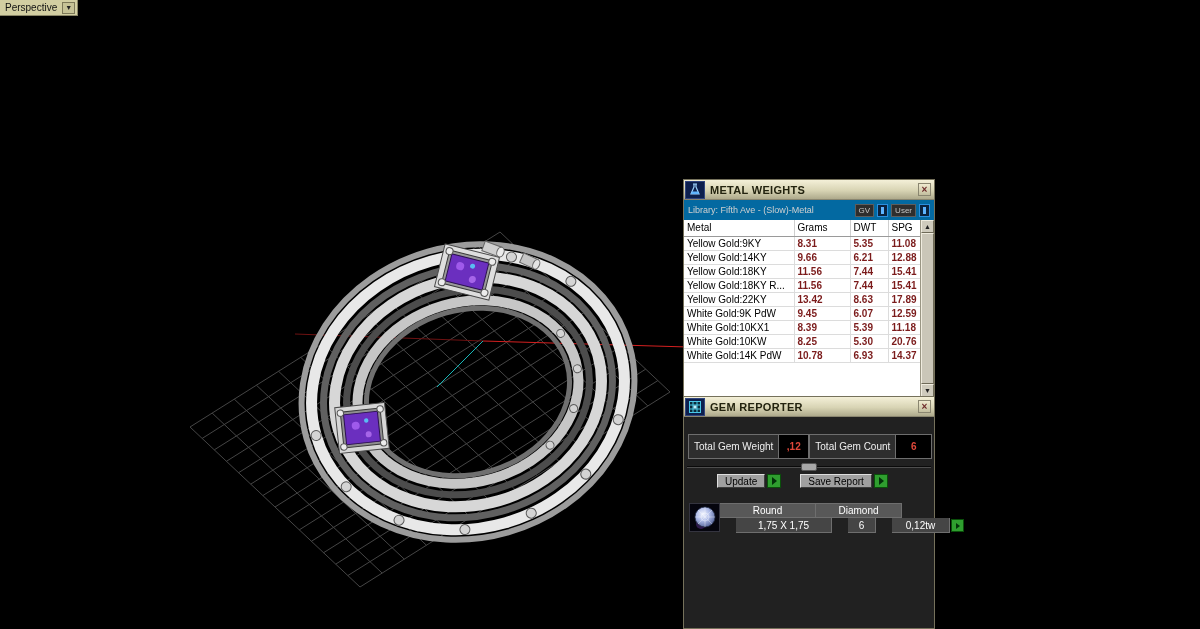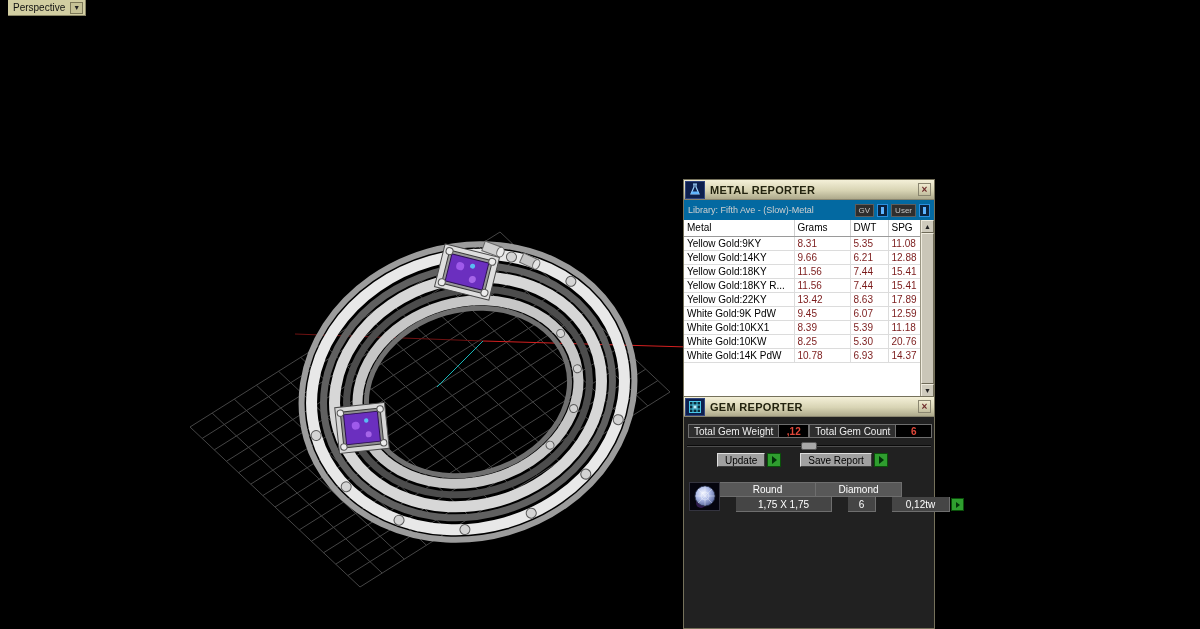--- a/index.html
+++ b/index.html
@@ -12,21 +12,21 @@
   }
   *{box-sizing:border-box;margin:0;padding:0;}
   html,body{width:1200px;height:629px;overflow:hidden;}
   body{
     position:relative;background:#000;
     font-family:"Liberation Sans",sans-serif;color:#111;
   }
   
   #scene{position:absolute;left:0;top:0;}
   .persp-tab{
-    position:absolute;left:8px;top:0;height:16px;z-index:5;
+    position:absolute;left:0;top:0;height:16px;z-index:5;
     background:#d2cea2;border:1px solid #8a8668;border-left:none;border-top:none;
     display:flex;align-items:center;font-size:10px;color:#111;padding:0 2px 0 5px;
   }
   .persp-arrow-box{
     margin-left:5px;width:13px;height:12px;background:#c6c296;border:1px solid #7c7858;
     font-size:7px;line-height:10px;text-align:center;color:#222;
   }
   
   .panel{position:absolute;left:683px;width:252px;border:1px solid #75715b;z-index:10;}
   .titlebar{
@@ -64,38 +64,38 @@
   table{border-collapse:collapse;width:250px;table-layout:fixed;font-size:10px;}
   col.c1{width:110px}col.c2{width:56px}col.c3{width:38px}col.c4{width:46px}
   th{
     text-align:left;font-weight:normal;color:#000;background:#fff;height:16px;
     border-bottom:1px solid #9a9a9a;border-right:1px solid #cfcfcf;padding:0 3px;
   }
   td{
     height:14px;padding:0 3px;white-space:nowrap;overflow:hidden;
     border-bottom:1px solid #dcdcdc;border-right:1px solid #dcdcdc;color:#000;
   }
-  td.val{color:#7b1b1b;}
+  td.val{color:#7b1b1b;font-weight:bold;}
   .vscroll{
     position:absolute;top:0;right:0;bottom:0;width:14px;
     background:#d6d2c6;border-left:1px solid #9a9684;
   }
   .sb-btn{
     position:absolute;left:0;right:0;height:13px;background:#cfcbbd;
     border:1px solid;border-color:#f0ecdf #6e6a58 #6e6a58 #f0ecdf;
     font-size:7px;line-height:11px;text-align:center;color:#222;
   }
   .sb-up{top:0}.sb-down{bottom:0}
   .sb-thumb{
     position:absolute;left:0;right:0;top:13px;bottom:13px;background:#cac6b8;
     border:1px solid;border-color:#f0ecdf #6e6a58 #6e6a58 #f0ecdf;
   }
   
   #gem-panel{top:396px;height:233px;background:#212121;}
-  .stats-row{display:flex;margin:7px 4px 0;height:14px;font-size:10px;}
+  .stats-row{display:flex;margin:17px 4px 0;height:25px;font-size:10px;}
   .stat-label{
     padding:0 5px;border:1px solid #6e6e6e;background:#2e2e2e;color:#efefef;
     display:flex;align-items:center;flex:none;
   }
   .stat-value{
     background:#000;border:1px solid #6e6e6e;border-left:none;color:var(--value-red);
     display:flex;align-items:center;justify-content:center;flex:none;font-weight:bold;
   }
   .w-val{width:30px}.c-val{width:36px}
   .splitter{position:relative;height:10px;margin-top:3px;}
@@ -268,21 +268,21 @@
 </div>
 
 <div class="panel" id="metal-panel">
   <div class="titlebar">
     <span class="title-icon">
       <svg width="12" height="13" viewBox="0 0 12 13">
         <path d="M4 1h4M5 1v3L2 11h8L7 4V1" fill="none" stroke="#9fd4ff" stroke-width="1.2"></path>
         <path d="M3 8.5h6L10 11H2z" fill="#5fb4ff"></path>
       </svg>
     </span>
-    <span class="title-text">METAL REPORTER</span>
+    <span class="title-text">METAL WEIGHTS</span>
     <div class="close-btn">×</div>
   </div>
   <div class="library-bar">
     <span class="lib-label">Library: Fifth Ave - (Slow)-Metal</span>
     <span class="mini-btn">GV</span>
     <span class="mini-ind">
         <i></i>
       </span>
     <span class="mini-btn">User</span>
     <span class="mini-ind">

